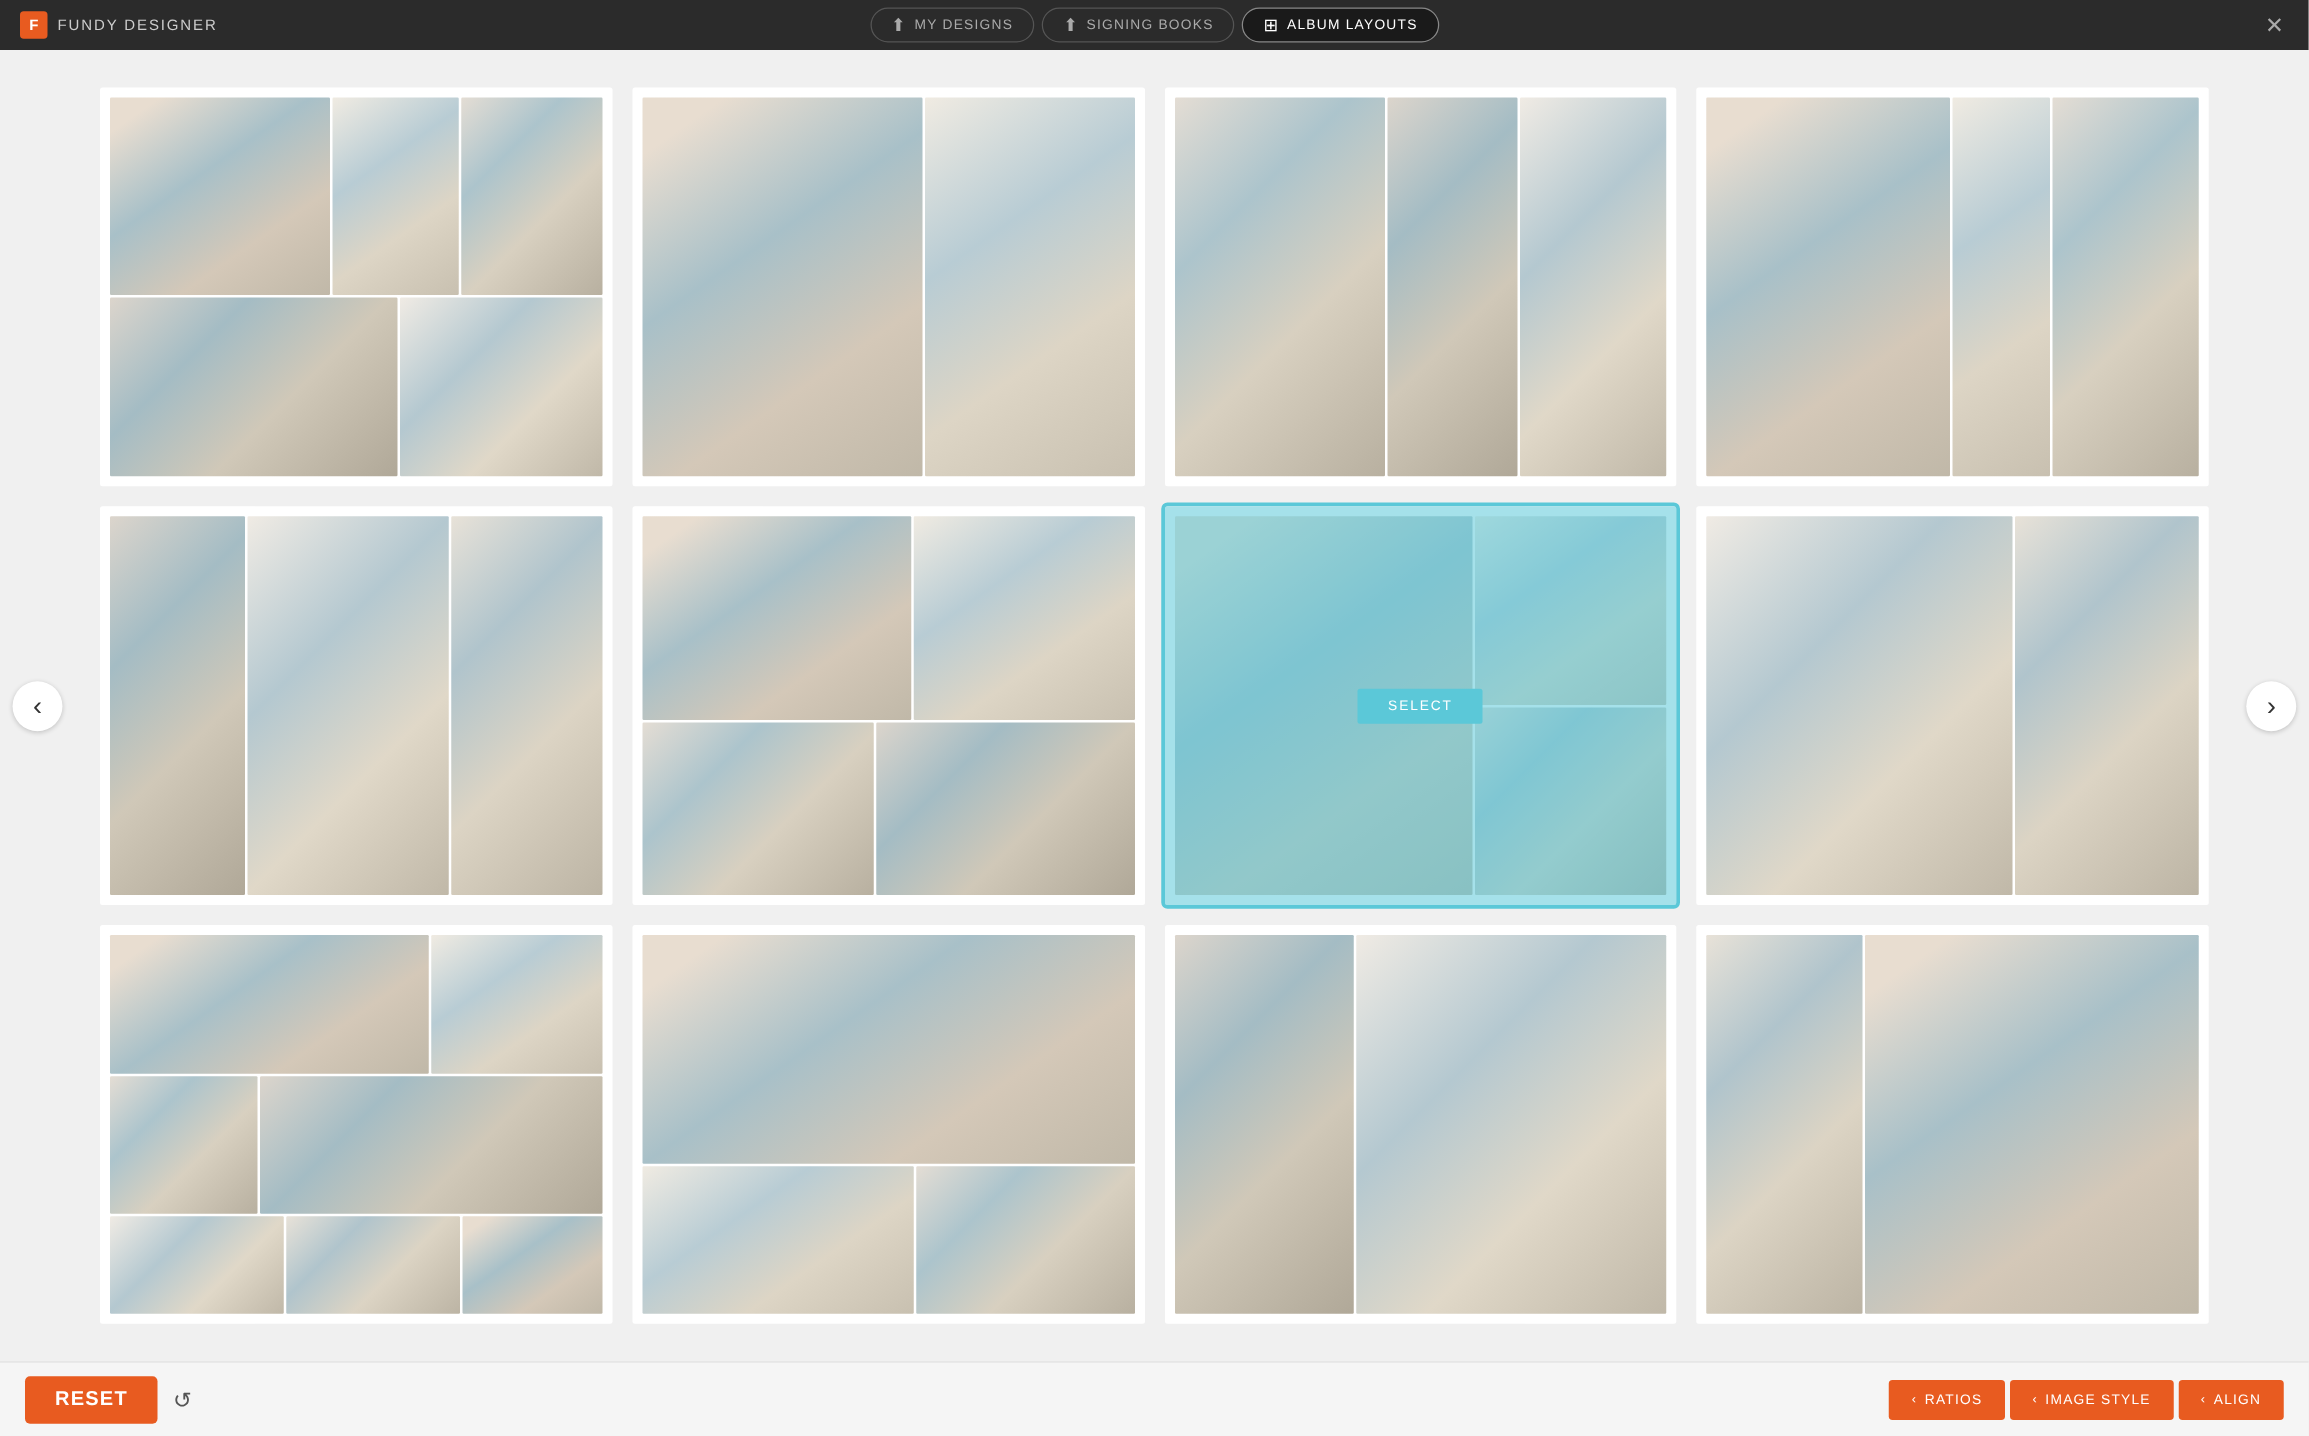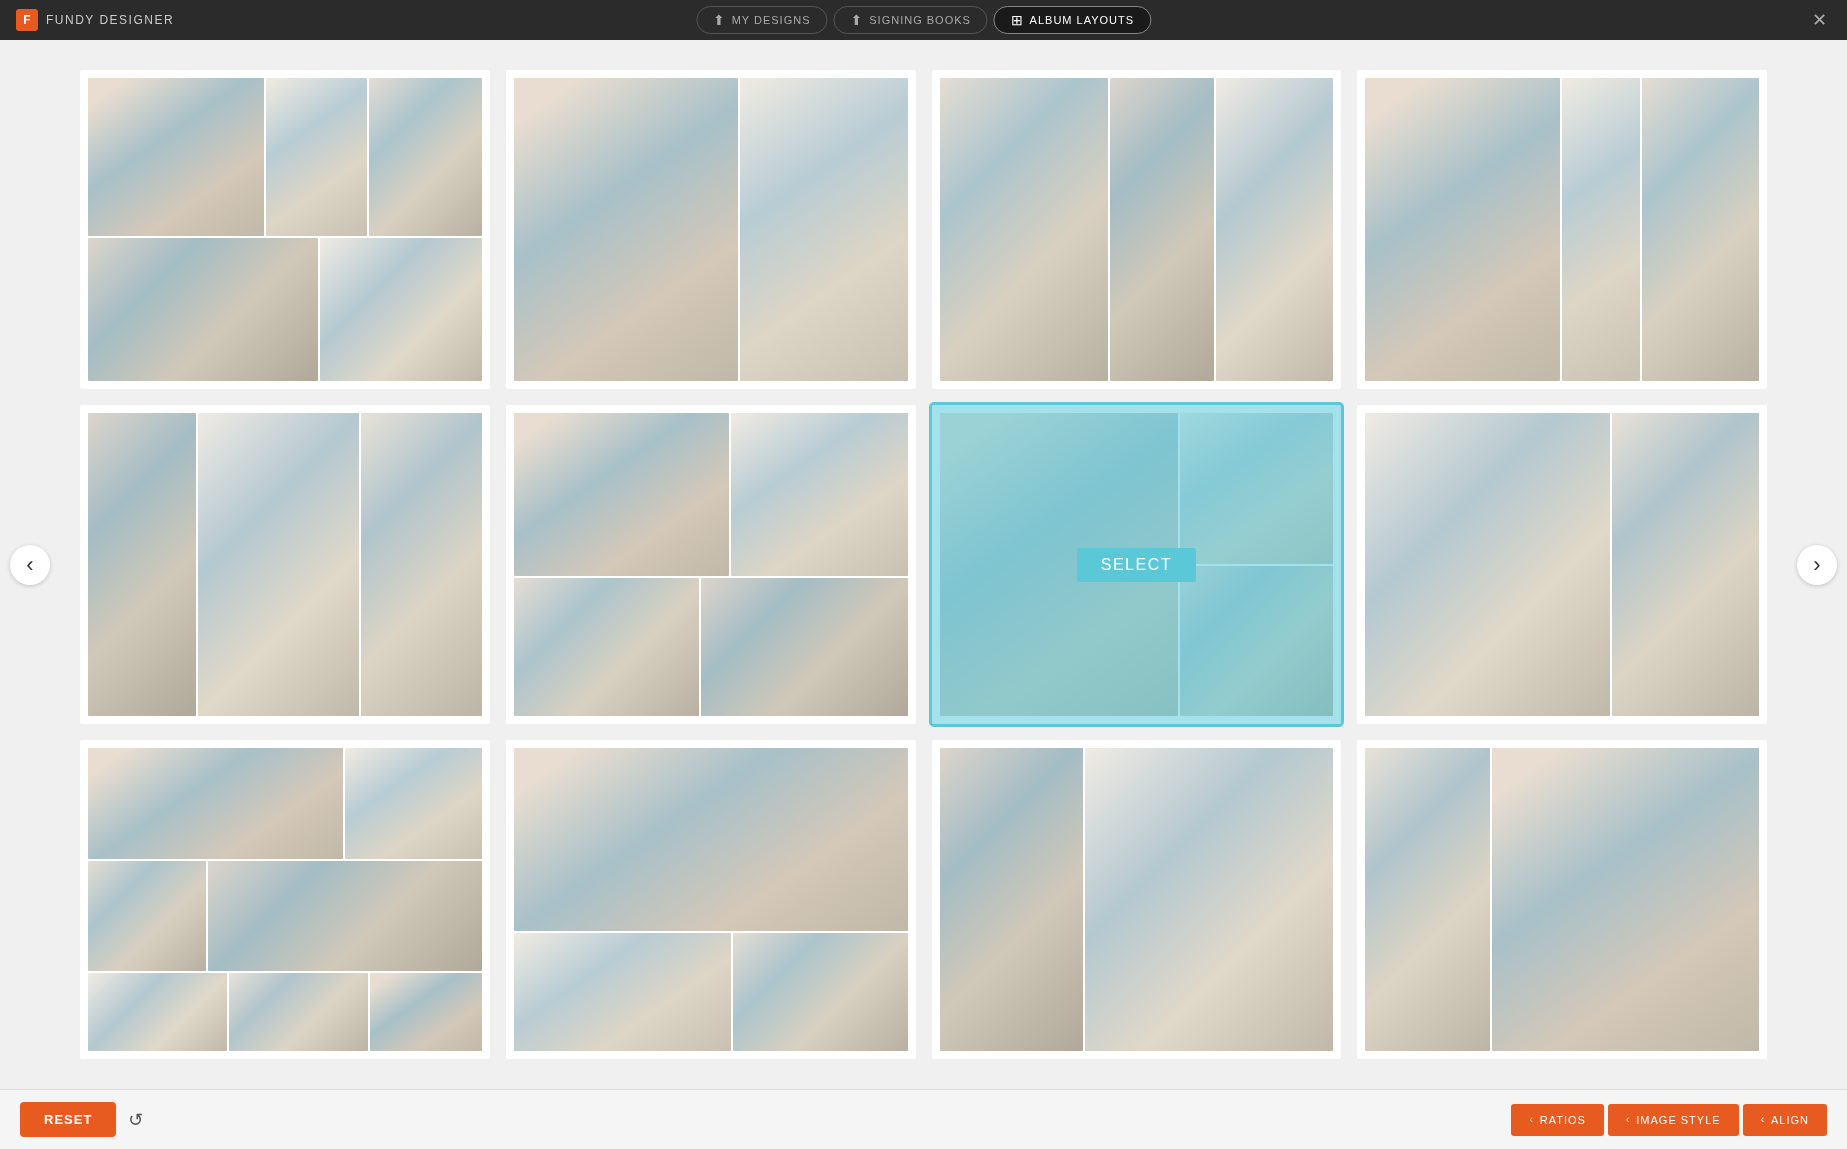--- a/index.html
+++ b/index.html
@@ -153,21 +153,21 @@
       align-items: center;
       justify-content: center;
       z-index: 2;
     }
 
     .select-btn {
       background: #5bc8d8;
       color: white;
       border: none;
       padding: 8px 24px;
-      font-size: 16px;
+      font-size: 11px;
       letter-spacing: 1.5px;
       text-transform: uppercase;
       cursor: pointer;
       border-radius: 2px;
     }
 
     
     #bottom-toolbar {
       width: 100%;
       height: 60px;
@@ -178,21 +178,21 @@
       padding: 0 20px;
       gap: 12px;
     }
 
     .reset-btn {
       background: #e85b20;
       color: white;
       border: none;
       padding: 10px 24px;
       border-radius: 4px;
-      font-size: 13px;
+      font-size: 16px;
       letter-spacing: 1px;
       text-transform: uppercase;
       cursor: pointer;
       font-weight: bold;
     }
 
     .refresh-icon {
       color: #555;
       font-size: 18px;
       cursor: pointer;

